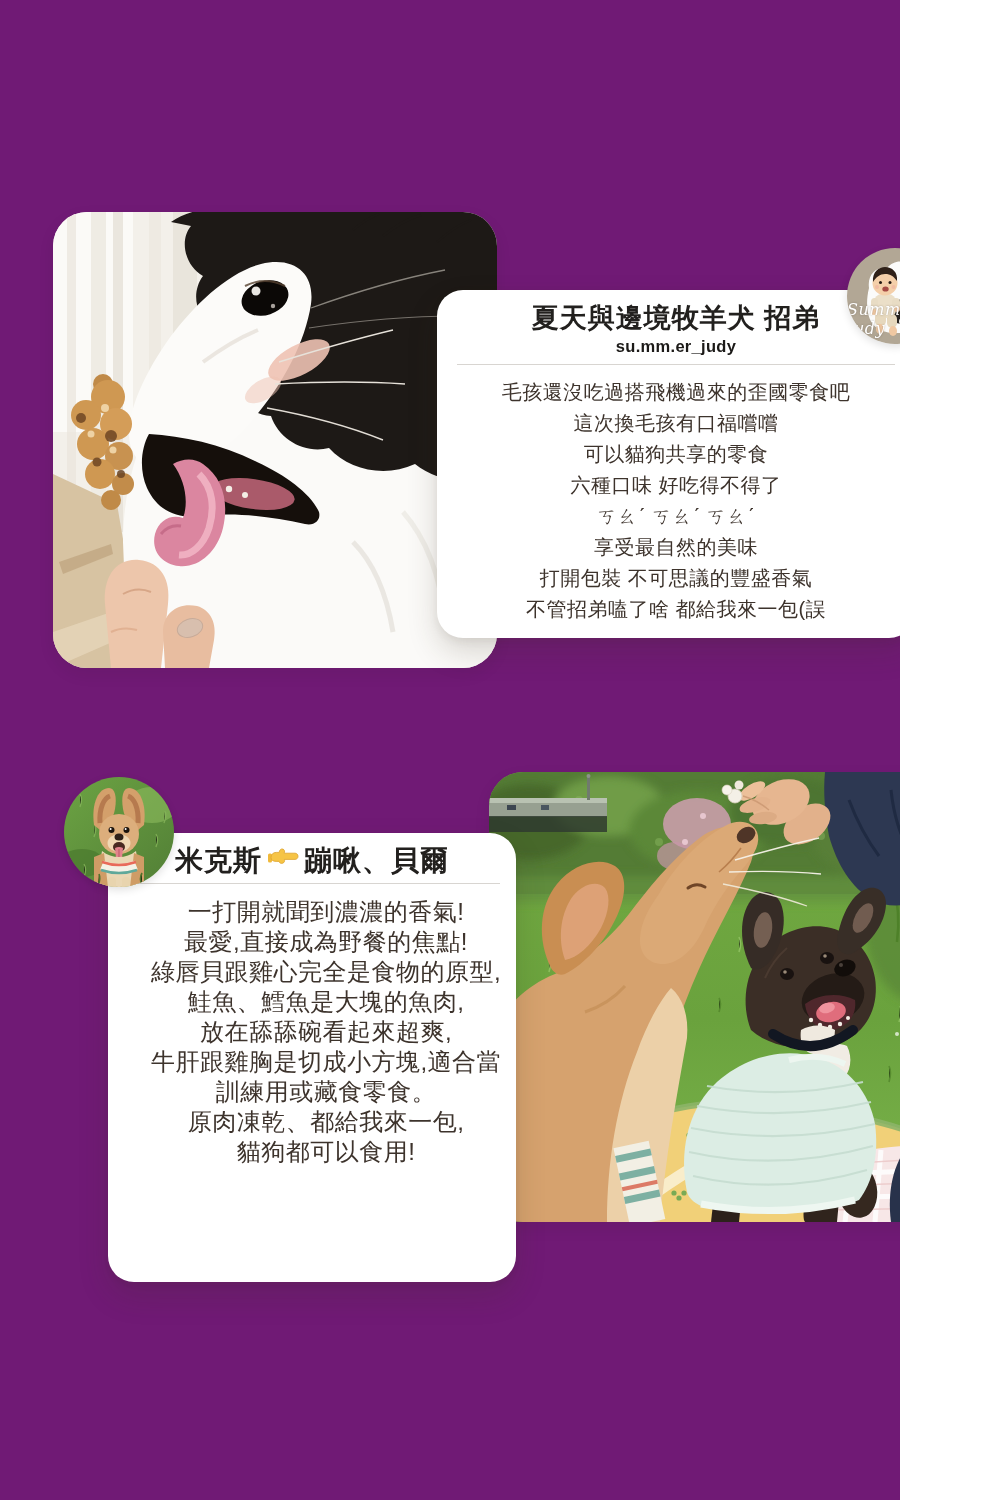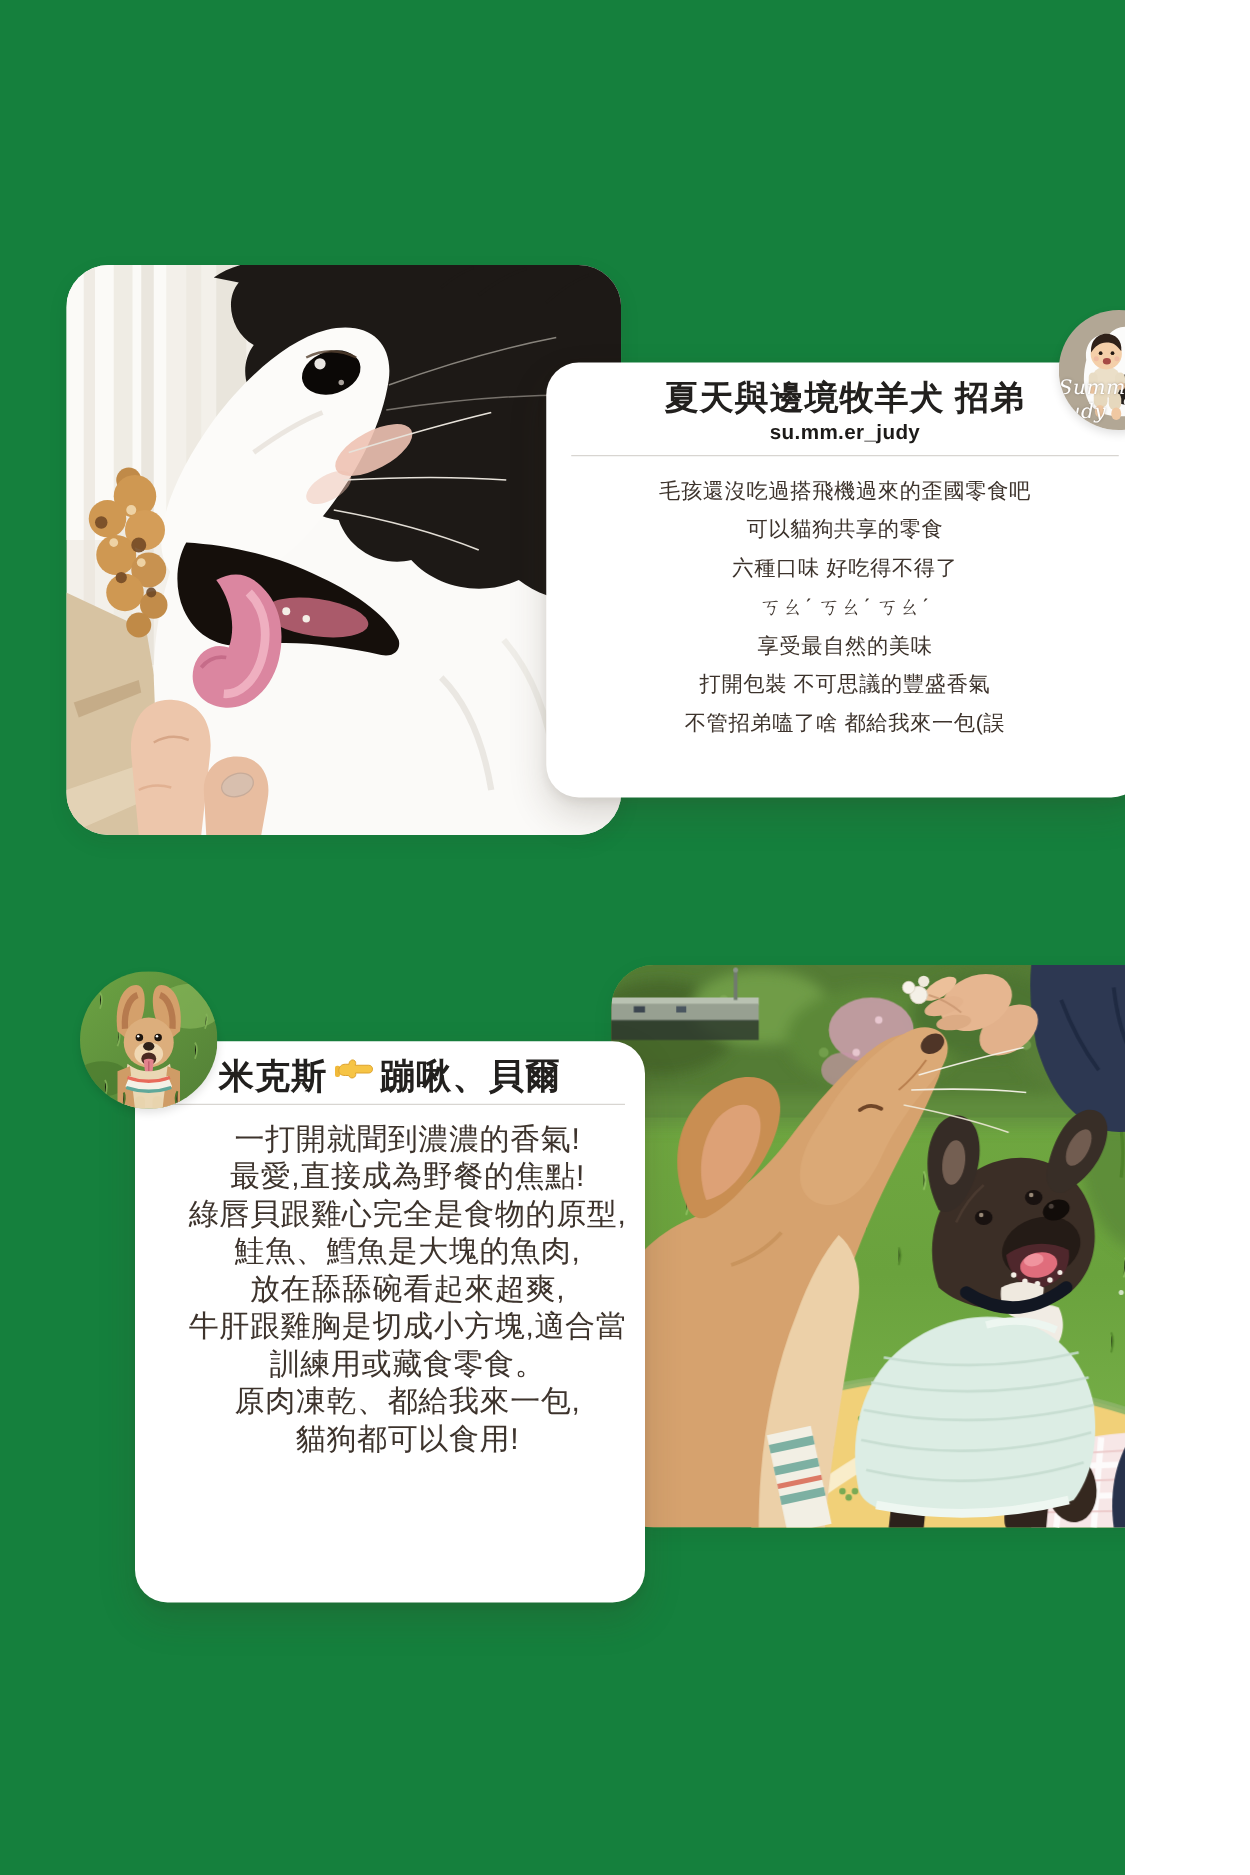--- a/index.html
+++ b/index.html
@@ -1,27 +1,27 @@
 <!DOCTYPE html>
 <html><head>
 <meta charset="utf-8">
 <style>
   html,body{margin:0;padding:0;background:#ffffff;}
-  .canvas{position:relative;width:900px;height:1500px;background:#15803d;overflow:hidden;
+  .canvas{position:relative;width:900px;height:1500px;background:#701a75;overflow:hidden;
           font-family:"Liberation Sans","DejaVu Sans",sans-serif;}
   .photo{position:absolute;border-radius:34px;overflow:hidden;box-shadow:0 6px 16px rgba(40,30,20,.08);}
   .photo svg{display:block;width:100%;height:100%;}
   .card{position:absolute;background:#ffffff;border-radius:26px;
         box-shadow:0 14px 30px rgba(60,48,36,.18),0 3px 8px rgba(60,48,36,.08);
         text-align:center;box-sizing:border-box;}
   .card-title{margin:0;padding-top:12px;font-size:27px;line-height:32px;font-weight:bold;color:#22201e;letter-spacing:1px;}
   .card-user{margin-top:2px;font-size:16.5px;line-height:20px;font-weight:bold;color:#1c1a18;letter-spacing:.3px;}
   .divider{height:1px;background:#d8d5d1;border:none;margin:8px 20px 0 20px;}
   .body-lines{margin-top:12px;}
-  .line{margin:0;font-size:17px;line-height:31px;color:#3d332c;letter-spacing:.5px;white-space:nowrap;}
+  .line{margin:0;font-size:20px;line-height:31px;color:#3d332c;letter-spacing:.5px;white-space:nowrap;}
   .card2 .line{line-height:30px;font-size:24px;padding-left:28px;}
   .avatar{position:absolute;border-radius:50%;overflow:hidden;box-shadow:0 3px 8px rgba(0,0,0,.12);}
   .avatar svg{display:block;width:100%;height:100%;}
   .avatar-caption{position:absolute;left:0;right:0;bottom:6px;text-align:left;
                   font-family:"DejaVu Serif","Liberation Serif",serif;font-style:italic;
                   font-size:16px;color:#ffffff;letter-spacing:.5px;text-shadow:0 0 2px rgba(90,80,70,.5);}
   .emoji{display:inline-block;vertical-align:-4px;margin:0 3px;}
   .title-row{display:flex;align-items:flex-end;justify-content:center;gap:2px;padding-top:12px;}
   .title-row .part{font-size:28px;line-height:32px;font-weight:bold;color:#22201e;letter-spacing:1px;}
 </style>
@@ -107,20 +107,21 @@
       <path d="M256,116 Q336,104 404,104" stroke="#cfc9c0" stroke-width="1.2" fill="none" opacity=".5"></path>
     </svg>
   </div>
 
   <div class="card card1" style="left:437px;top:290px;width:478px;height:348px;">
     <h2 class="card-title">夏天與邊境牧羊犬 招弟</h2>
     <div class="card-user">su.mm.er_judy</div>
     <hr class="divider">
     <div class="body-lines">
       <p class="line">毛孩還沒吃過搭飛機過來的歪國零食吧</p>
+      <p class="line">這次換毛孩有口福嚐嚐</p>
       <p class="line">可以貓狗共享的零食</p>
       <p class="line">六種口味 好吃得不得了</p>
       <p class="line">ㄎㄠˊ ㄎㄠˊ ㄎㄠˊ</p>
       <p class="line">享受最自然的美味</p>
       <p class="line">打開包裝 不可思議的豐盛香氣</p>
       <p class="line">不管招弟嗑了啥 都給我來一包(誤</p>
     </div>
   </div>
 
   <div class="avatar" style="left:847px;top:248px;width:96px;height:96px;">

